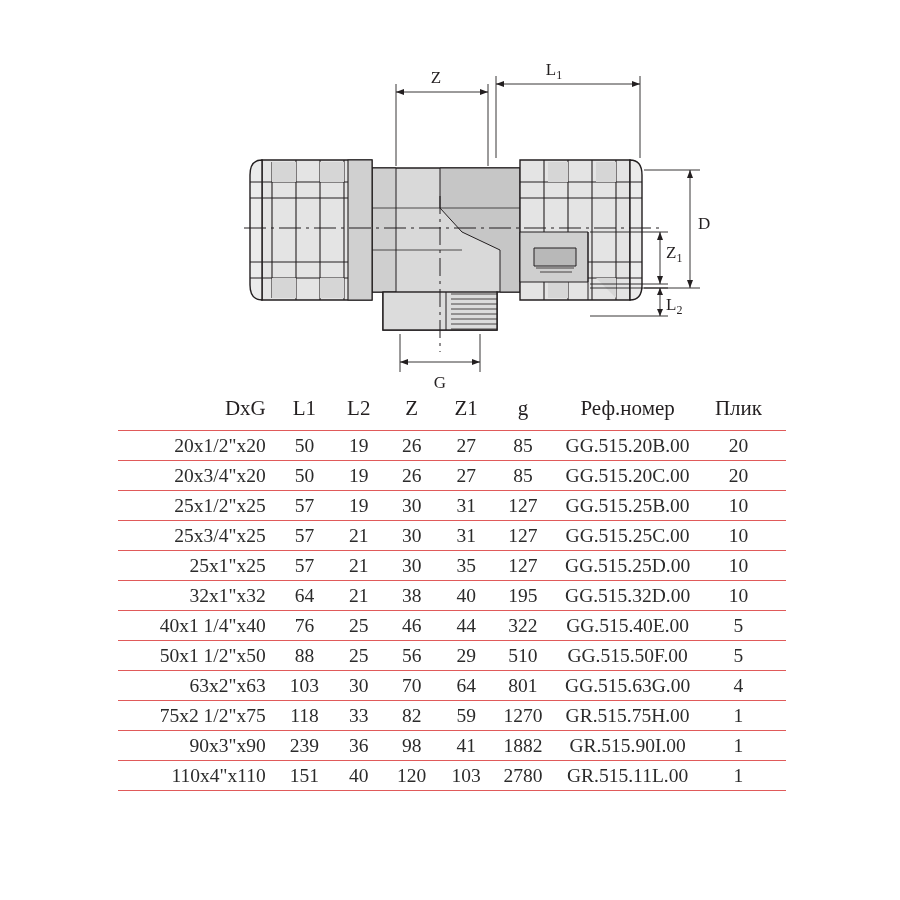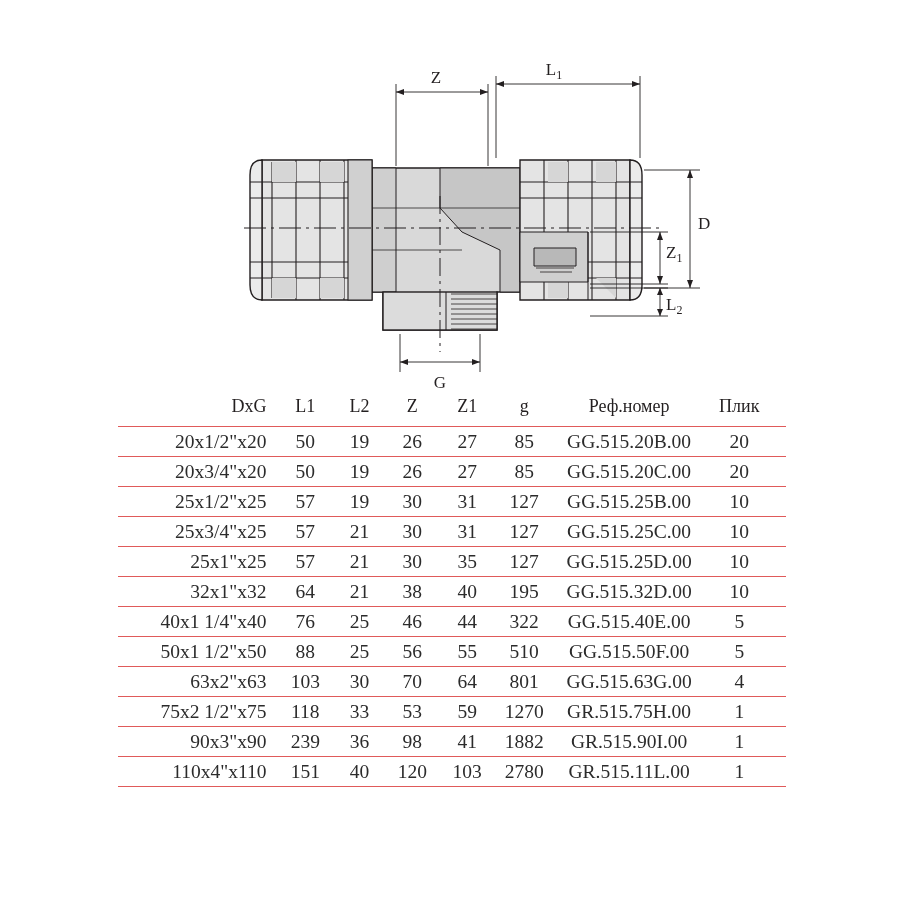--- a/index.html
+++ b/index.html
@@ -37,21 +37,21 @@
   }
   table.spec {
     border-collapse: collapse;
     width: 668px;
     font-size: 19.5px;
     font-family: "Liberation Serif", serif;
     color: #2b2b2b;
   }
   table.spec thead th {
     font-weight: normal;
-    font-size: 18px;
+    font-size: 21px;
     padding: 4px 4px 9px 4px;
     border: none;
     text-align: center;
     color: #231f20;
   }
   table.spec tbody td {
     padding: 3.5px 4px;
     border-top: 1px solid #e05a5a;
     text-align: center;
     white-space: nowrap;
@@ -322,40 +322,40 @@
           <td class="c-z1">44</td>
           <td class="c-g">322</td>
           <td class="c-ref">GG.515.40E.00</td>
           <td class="c-pack">5</td>
         </tr>
         <tr>
           <td class="c-dxg">50x1 1/2"x50</td>
           <td class="c-l1">88</td>
           <td class="c-l2">25</td>
           <td class="c-z">56</td>
-          <td class="c-z1">55</td>
+          <td class="c-z1">29</td>
           <td class="c-g">510</td>
           <td class="c-ref">GG.515.50F.00</td>
           <td class="c-pack">5</td>
         </tr>
         <tr>
           <td class="c-dxg">63x2"x63</td>
           <td class="c-l1">103</td>
           <td class="c-l2">30</td>
           <td class="c-z">70</td>
           <td class="c-z1">64</td>
           <td class="c-g">801</td>
           <td class="c-ref">GG.515.63G.00</td>
           <td class="c-pack">4</td>
         </tr>
         <tr>
           <td class="c-dxg">75x2 1/2"x75</td>
           <td class="c-l1">118</td>
           <td class="c-l2">33</td>
-          <td class="c-z">53</td>
+          <td class="c-z">82</td>
           <td class="c-z1">59</td>
           <td class="c-g">1270</td>
           <td class="c-ref">GR.515.75H.00</td>
           <td class="c-pack">1</td>
         </tr>
         <tr>
           <td class="c-dxg">90x3"x90</td>
           <td class="c-l1">239</td>
           <td class="c-l2">36</td>
           <td class="c-z">98</td>

